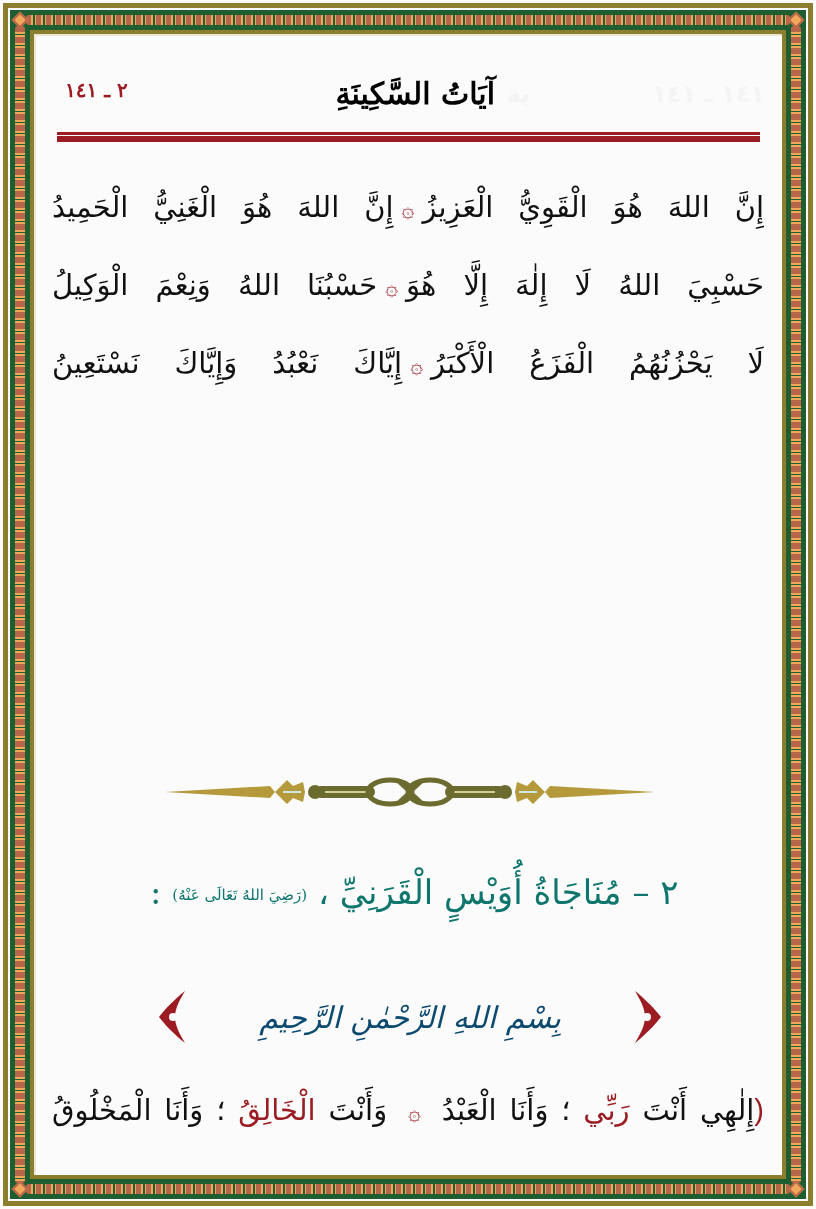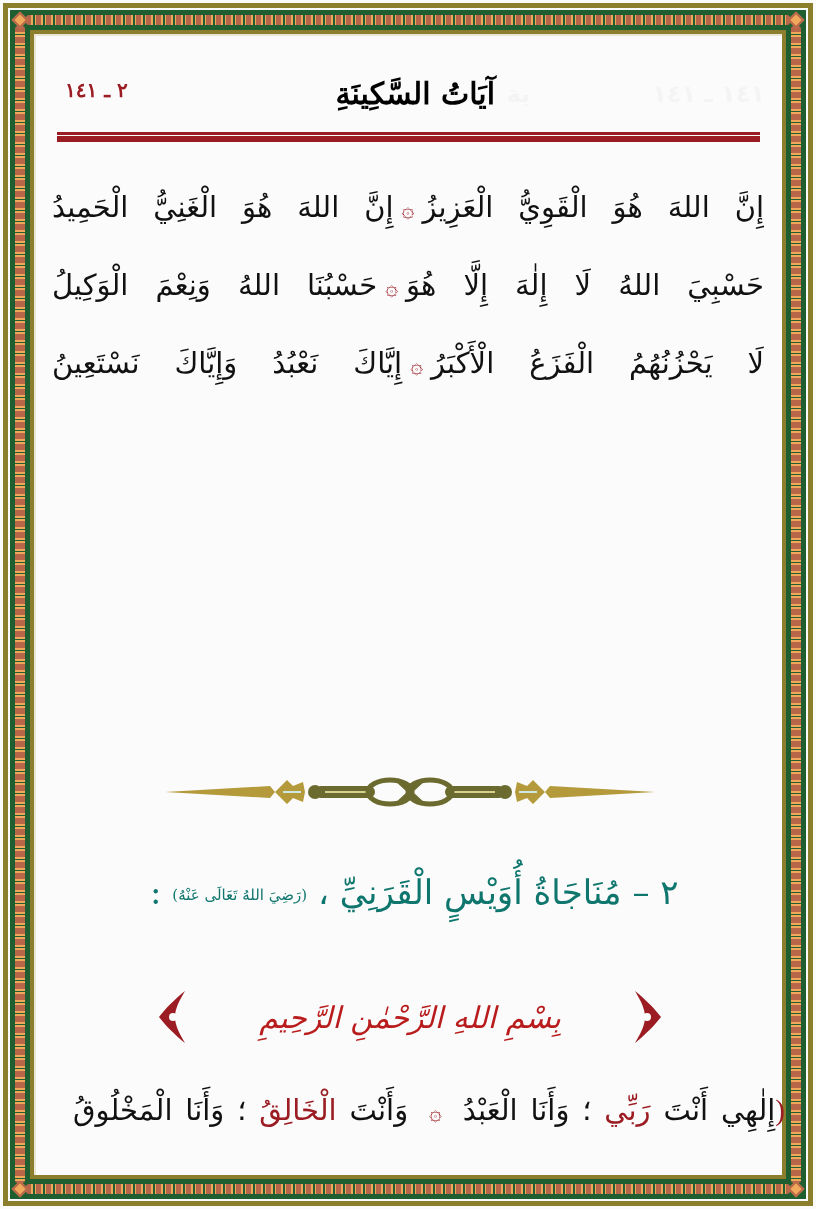--- a/index.html
+++ b/index.html
@@ -84,29 +84,29 @@
     }
     .honorific { font-size: 15px; vertical-align: middle; }
 
     
     .basmala {
       position: absolute; left: 155px; top: 985px; width: 510px; height: 65px;
     }
     .basmala-text {
       position: absolute; left: 40px; right: 40px; top: 5px; height: 55px; direction: rtl;
       text-align: center; font-family: "DejaVu Serif", serif; font-size: 30px; font-style: italic;
-      color: #b91c1c; line-height: 55px;
+      color: #0c4a6e; line-height: 55px;
     }
     .basmala-end { position: absolute; top: 2px; width: 36px; height: 60px; }
 
     
     .closing {
       position: absolute; left: 52px; top: 1080px; width: 712px; height: 60px; direction: rtl;
-      font-family: Liberation Serif, serif; font-size: 29px; color: #111; line-height: 60px;
-      white-space: nowrap; text-align: justify; text-align-last: justify; overflow: hidden; margin-left: 21px;
+      font-family: Liberation Sans, sans-serif; font-size: 29px; color: #111; line-height: 60px;
+      white-space: nowrap; text-align: justify; text-align-last: justify; overflow: hidden;
     }
     .accent { color: #9b1c22; }
   </style>
 </head>
 <body>
 
 <div class="frame-outer"></div>
 <div class="frame-green">
   <div class="band band-h" style="left:16px; top:5px; width:764px;"></div>
   <div class="band band-h" style="left:16px; bottom:5px; width:764px;"></div>

